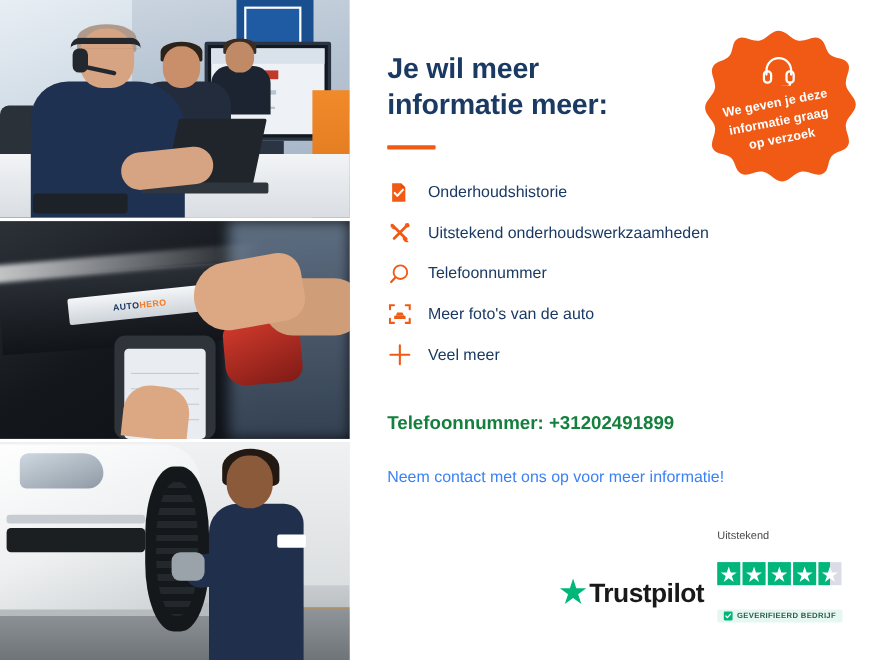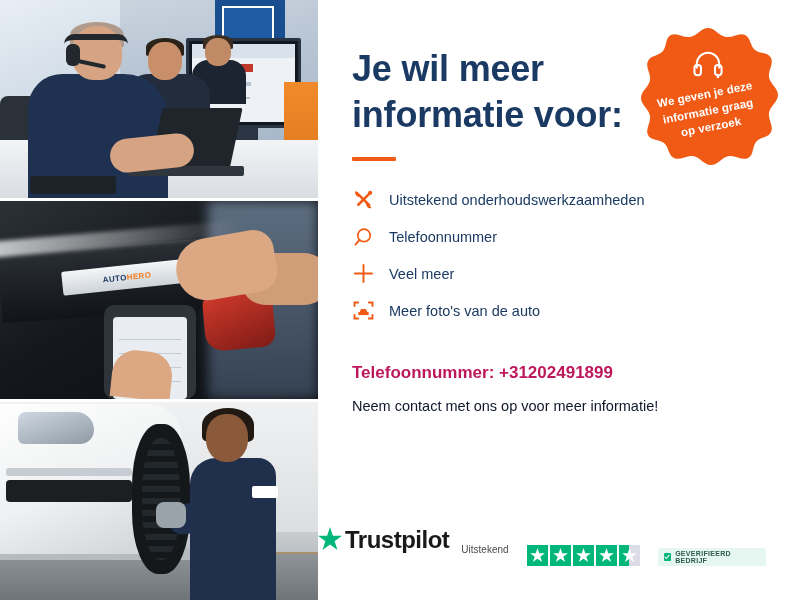--- a/index.html
+++ b/index.html
@@ -263,21 +263,21 @@
     position:absolute; left:0; bottom:40px; width:240px; height:12px;
     background:#b6bbbe;
   }
 
   
   .content {
     position:relative; flex:1; height:600px;
     padding:46px 34px 0 34px; background:#fff;
   }
   .headline {
-    font-size:36px; line-height:1.27; font-weight:700;
+    font-size:26px; line-height:1.27; font-weight:700;
     color:#1b3a63; letter-spacing:-.2px; max-width:330px;
   }
   .rule {
     width:44px; height:4px; background:#f05a14;
     margin:20px 0 20px 0; border-radius:1px;
   }
 
   .features { list-style:none; }
   .feature {
     display:flex; align-items:center; gap:15px;
@@ -286,36 +286,36 @@
   .feature .ico {
     width:22px; height:22px; flex:0 0 22px;
     display:flex; align-items:center; justify-content:center;
   }
   .feature .ico svg { display:block; }
   .feature .txt {
     font-size:14.5px; color:#1b3a63; font-weight:400;
   }
 
   .phone-line {
-    margin-top:34px; font-size:17px; font-weight:700; color:#be185d;
+    margin-top:34px; font-size:17px; font-weight:700; color:#15803d;
   }
   .contact-text {
-    margin-top:12px; font-size:14.5px; line-height:1.55; color:#0f172a;
+    margin-top:28px; font-size:14.5px; line-height:1.55; color:#3b82f6;
   }
 
   
   .trust {
     position:absolute; right:34px; bottom:34px;
     display:flex; align-items:flex-end; gap:12px;
   }
   .tp-logo { display:flex; align-items:center; gap:3px; padding-bottom:12px; }
   .tp-logo .word {
     font-size:24px; font-weight:700; color:#191919; letter-spacing:-.5px;
   }
-  .tp-right { display:flex; flex-direction:row; align-items:center; gap:18px; }
+  .tp-right { display:flex; flex-direction:column; align-items:center; gap:18px; }
   .tp-label { font-size:10px; color:#4a4a4a; align-self:flex-start; }
   .stars { display:flex; gap:2px; }
   .star-box {
     width:21px; height:21px; background:#00b67a;
     display:flex; align-items:center; justify-content:center;
   }
   .star-box.half {
     background:linear-gradient(90deg,#00b67a 50%,#dcdce6 50%);
   }
   .verified {
@@ -417,27 +417,37 @@
       <div class="mech-hair"></div>
         <div class="mech-head"></div>
     </div>
 
   </div>
 
   <div class="content">
 
     <h1 class="headline">
       <span>Je wil meer</span><br>
-      <span>informatie voor:</span>
+      <span>informatie meer:</span>
     </h1>
 
     <div class="rule"></div>
 
     <ul class="features">
 
+      <li class="feature">
+        <span class="ico">
+          <svg width="20" height="20" viewBox="0 0 20 20">
+            <path d="M3.5 1.5h8l4 4v13h-12z" fill="#f05a14"></path>
+            <path d="M11.5 1.5v4h4" fill="#d94f10"></path>
+            <path d="M5.8 10.4l2.4 2.6 5-5.4" stroke="#fff" stroke-width="1.9" fill="none" stroke-linecap="round" stroke-linejoin="round"></path>
+          </svg>
+        </span>
+        <span class="txt">Onderhoudshistorie</span>
+      </li>
 
       <li class="feature">
         <span class="ico">
           <svg width="21" height="21" viewBox="0 0 22 22">
             <g stroke="#f05a14" stroke-width="2.6" stroke-linecap="round" fill="none">
               <path d="M4 4l13 13"></path>
                 <path d="M18 4L5.5 16.5"></path>
             </g>
             <path d="M2.4 2.2a4.2 4.2 0 005.6 5.4l-1.3-1.3-2.6-.1-.1-2.6z" fill="#f05a14"></path>
             <path d="M19.6 19.8a4.2 4.2 0 01-5.6-5.4l1.3 1.3 2.6.1.1 2.6z" fill="#f05a14"></path>
@@ -453,40 +463,40 @@
             <circle cx="11" cy="8.4" r="6.2" stroke="#f05a14" stroke-width="1.7" fill="none"></circle>
             <path d="M6.4 13.2L2.6 17.4" stroke="#f05a14" stroke-width="2" stroke-linecap="round"></path>
           </svg>
         </span>
         <span class="txt">Telefoonnummer</span>
       </li>
 
       <li class="feature">
         <span class="ico">
           <svg width="21" height="21" viewBox="0 0 22 22">
-            <path d="M11 2v18M2 11h18" stroke="#f05a14" stroke-width="2" stroke-linecap="round"></path>
-          </svg>
-        </span>
-        <span class="txt">Veel meer</span>
-      </li>
-
-      <li class="feature">
-        <span class="ico">
-          <svg width="21" height="21" viewBox="0 0 22 22">
             <g stroke="#f05a14" stroke-width="2" fill="none" stroke-linecap="round">
               <path d="M1.6 6.4V2.6h3.8"></path>
                 <path d="M16.6 2.6h3.8v3.8"></path>
               <path d="M20.4 15.6v3.8h-3.8"></path>
                 <path d="M5.4 19.4H1.6v-3.8"></path>
             </g>
             <path d="M5.6 12.6h10.8v3.2H5.6z" fill="#f05a14"></path>
             <path d="M7 12.6l1.5-3.1h5l1.5 3.1z" fill="#f05a14"></path>
           </svg>
         </span>
         <span class="txt">Meer foto's van de auto</span>
+      </li>
+
+      <li class="feature">
+        <span class="ico">
+          <svg width="21" height="21" viewBox="0 0 22 22">
+            <path d="M11 2v18M2 11h18" stroke="#f05a14" stroke-width="2" stroke-linecap="round"></path>
+          </svg>
+        </span>
+        <span class="txt">Veel meer</span>
       </li>
 
     </ul>
 
     <div class="phone-line">Telefoonnummer: +31202491899</div>
     <div class="contact-text">
       <span>Neem contact met ons op voor meer informatie!</span><br>
     </div>
 
     <div class="trust">

